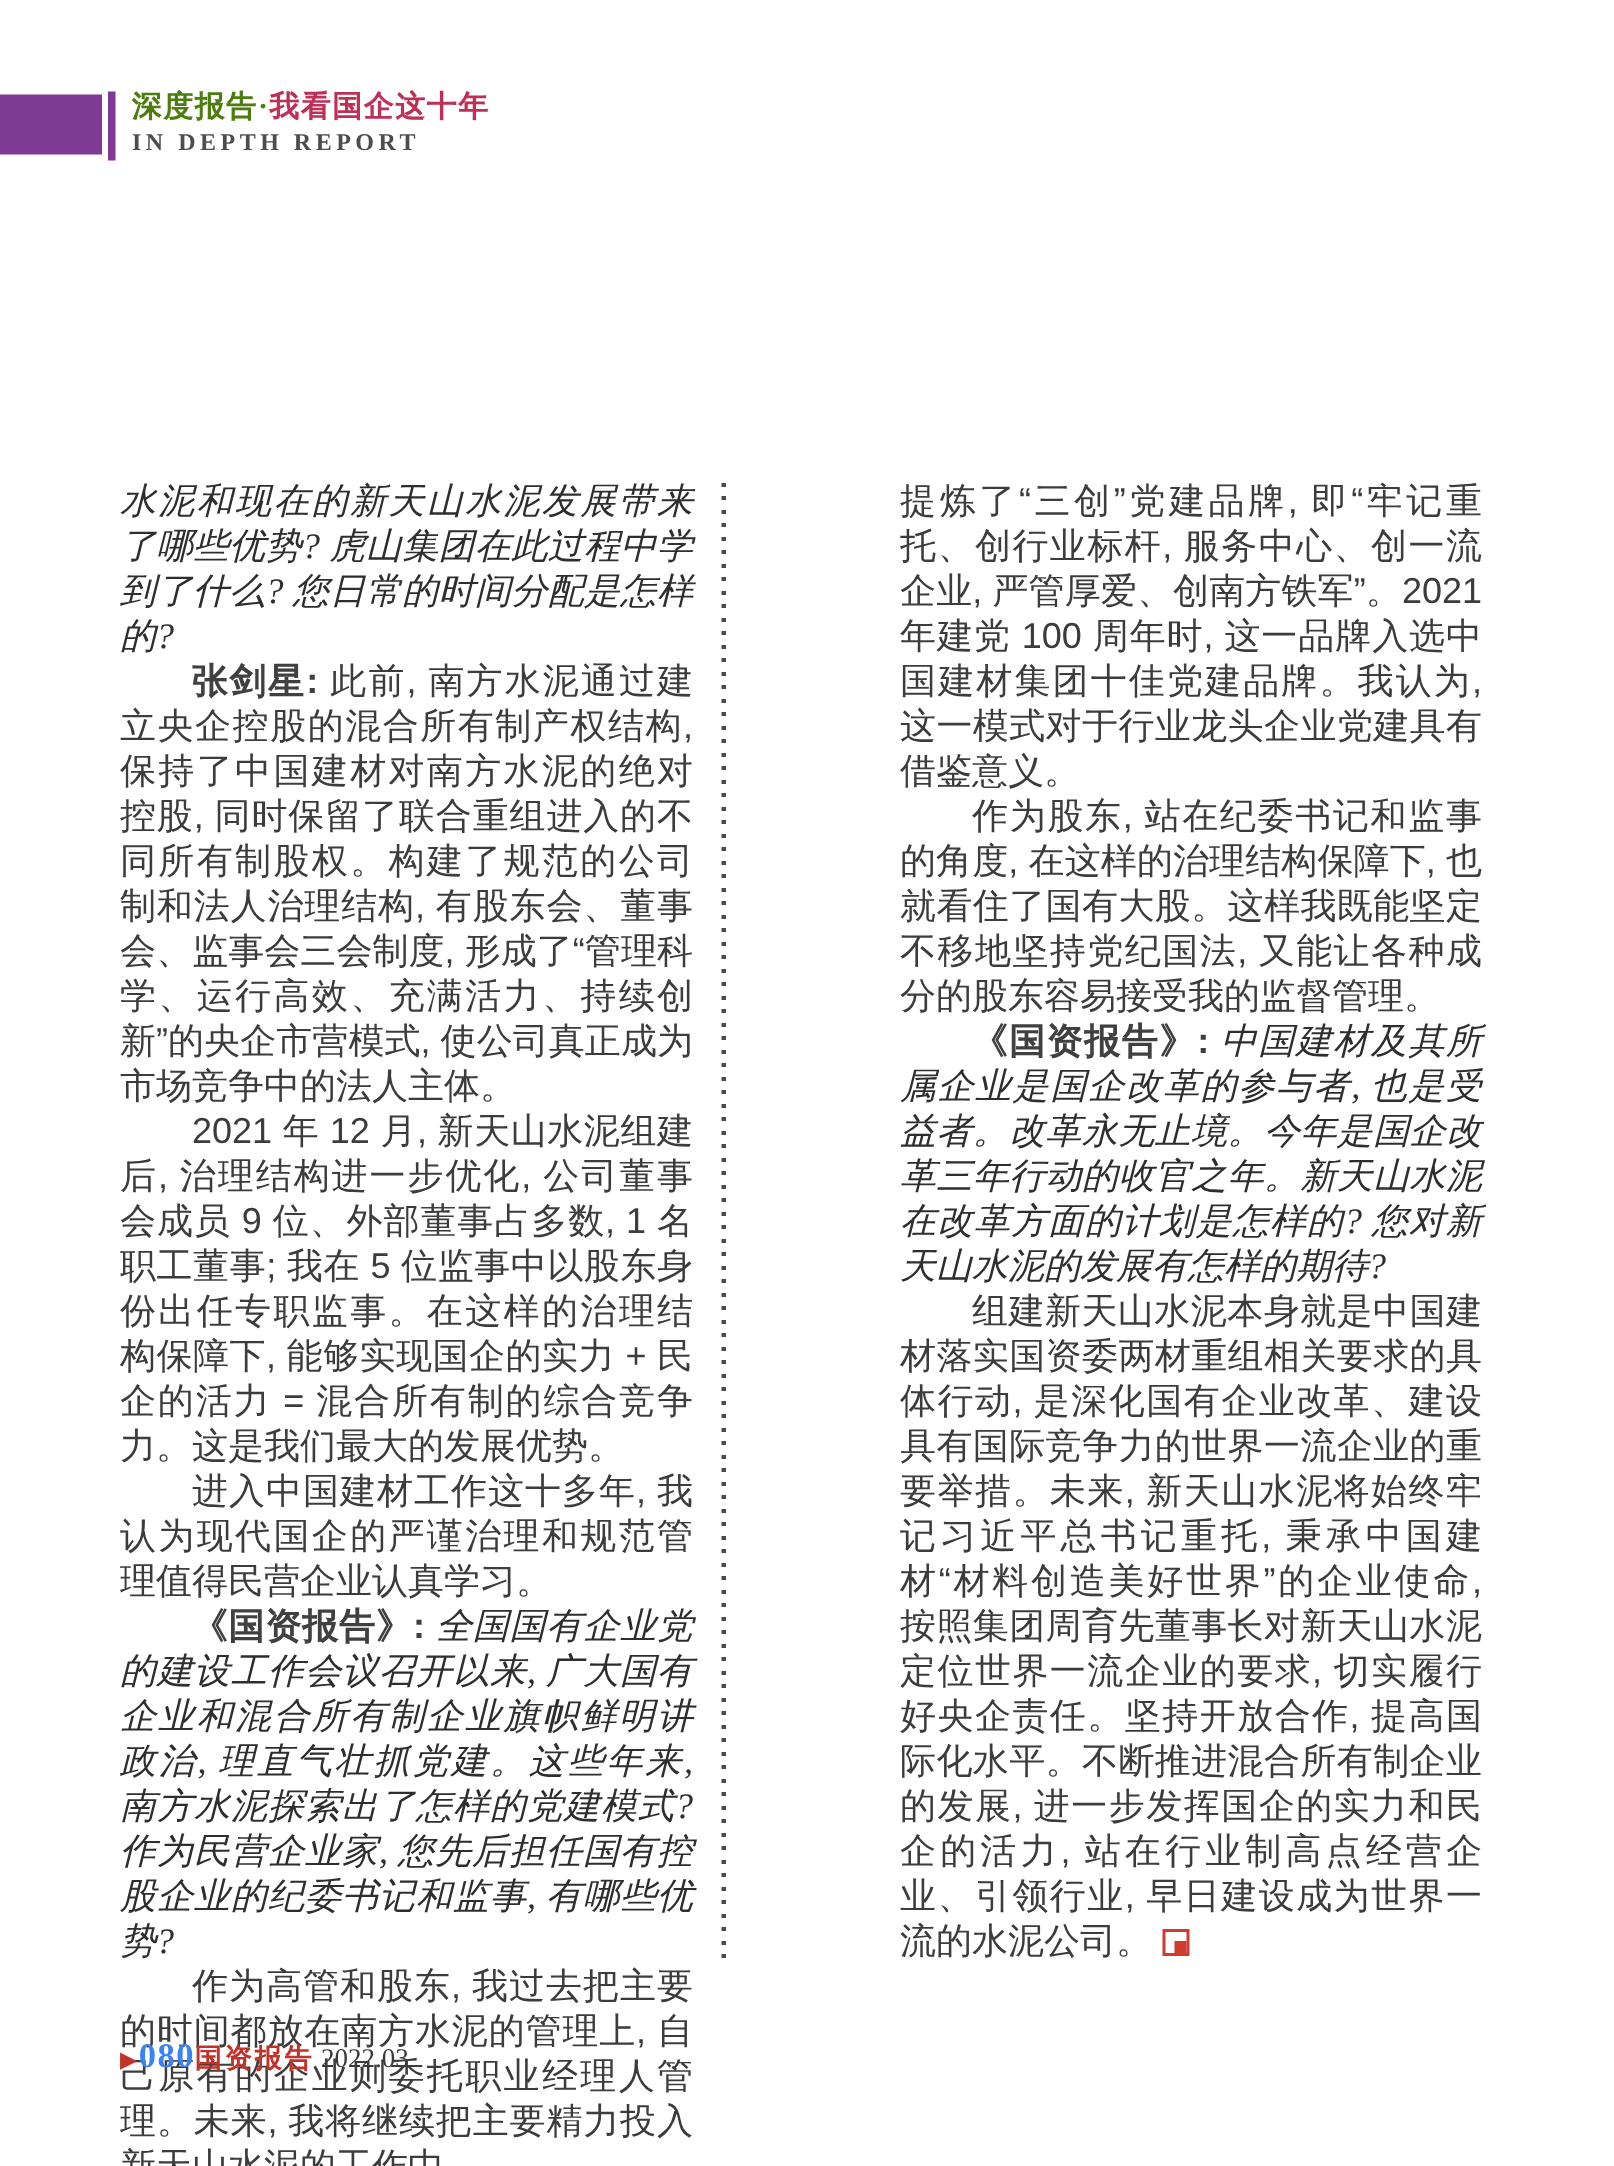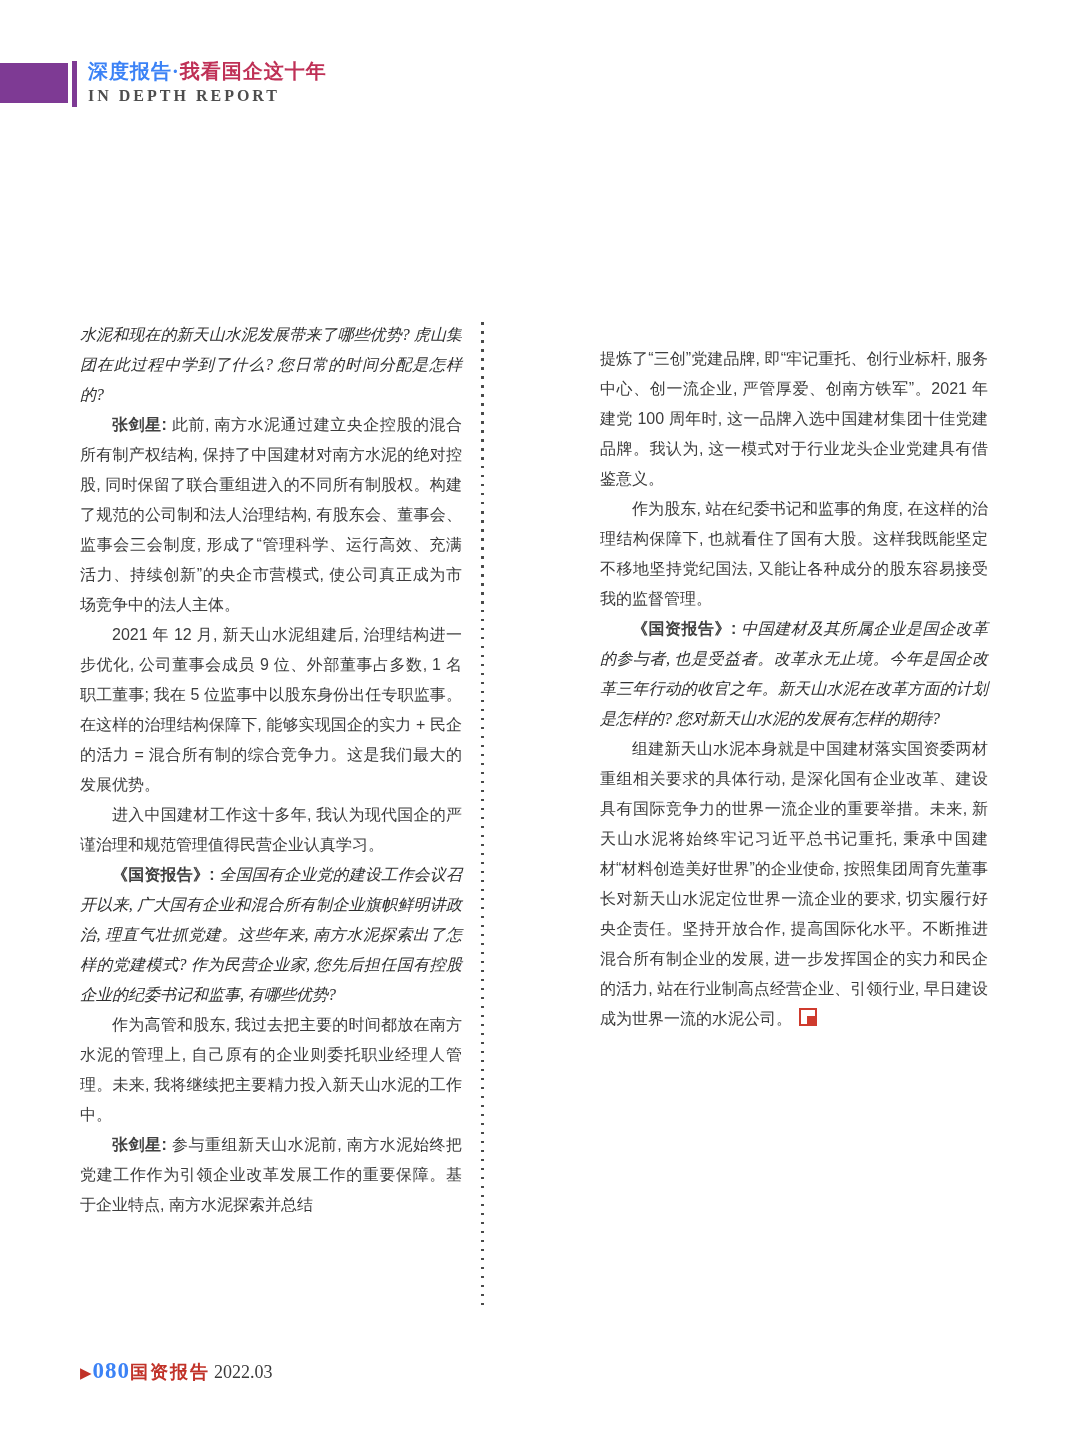--- a/index.html
+++ b/index.html
@@ -17,39 +17,39 @@
   }
   .header-rule{
     position:absolute;left:72px;top:61px;width:5px;height:46px;
     background:#7e3a94;
   }
   .header-text{position:absolute;left:88px;top:59px;}
   .header-line1{
     font-family:"Liberation Serif","DejaVu Serif",serif;
     font-weight:bold;font-size:20px;line-height:24px;letter-spacing:1px;
   }
-  .ht-purple{color:#3b82f6;}
+  .ht-purple{color:#4d7c0f;}
   .ht-red{color:#bf3056;}
   .header-line2{
     font-family:"Liberation Serif","DejaVu Serif",serif;
     font-weight:bold;font-size:16px;line-height:20px;
     letter-spacing:3px;color:#4d4d4d;margin-top:3px;
   }
   
   .content{position:absolute;left:0;top:320px;width:1076px;}
   .column{position:absolute;top:0;}
   .column-left{left:80px;width:382px;}
-  .column-right{left:600px;width:388px;margin-top:24px;}
+  .column-right{left:600px;width:388px;}
   .divider{
     position:absolute;left:481px;top:2px;height:988px;width:3px;
     background-image:repeating-linear-gradient(to bottom,#4a4a4a 0px,#4a4a4a 2.5px,transparent 2.5px,transparent 9px);
   }
   .para{
     margin:0;
-    font-size:16px;line-height:30px;
+    font-size:24px;line-height:30px;
     text-align:justify;
     color:#3c3c3c;
     word-break:break-all;
   }
   .para.indent{text-indent:2em;}
   .para.question{
     font-family:"Liberation Serif","DejaVu Serif",serif;
     font-style:italic;
     color:#2e2e2e;
   }

